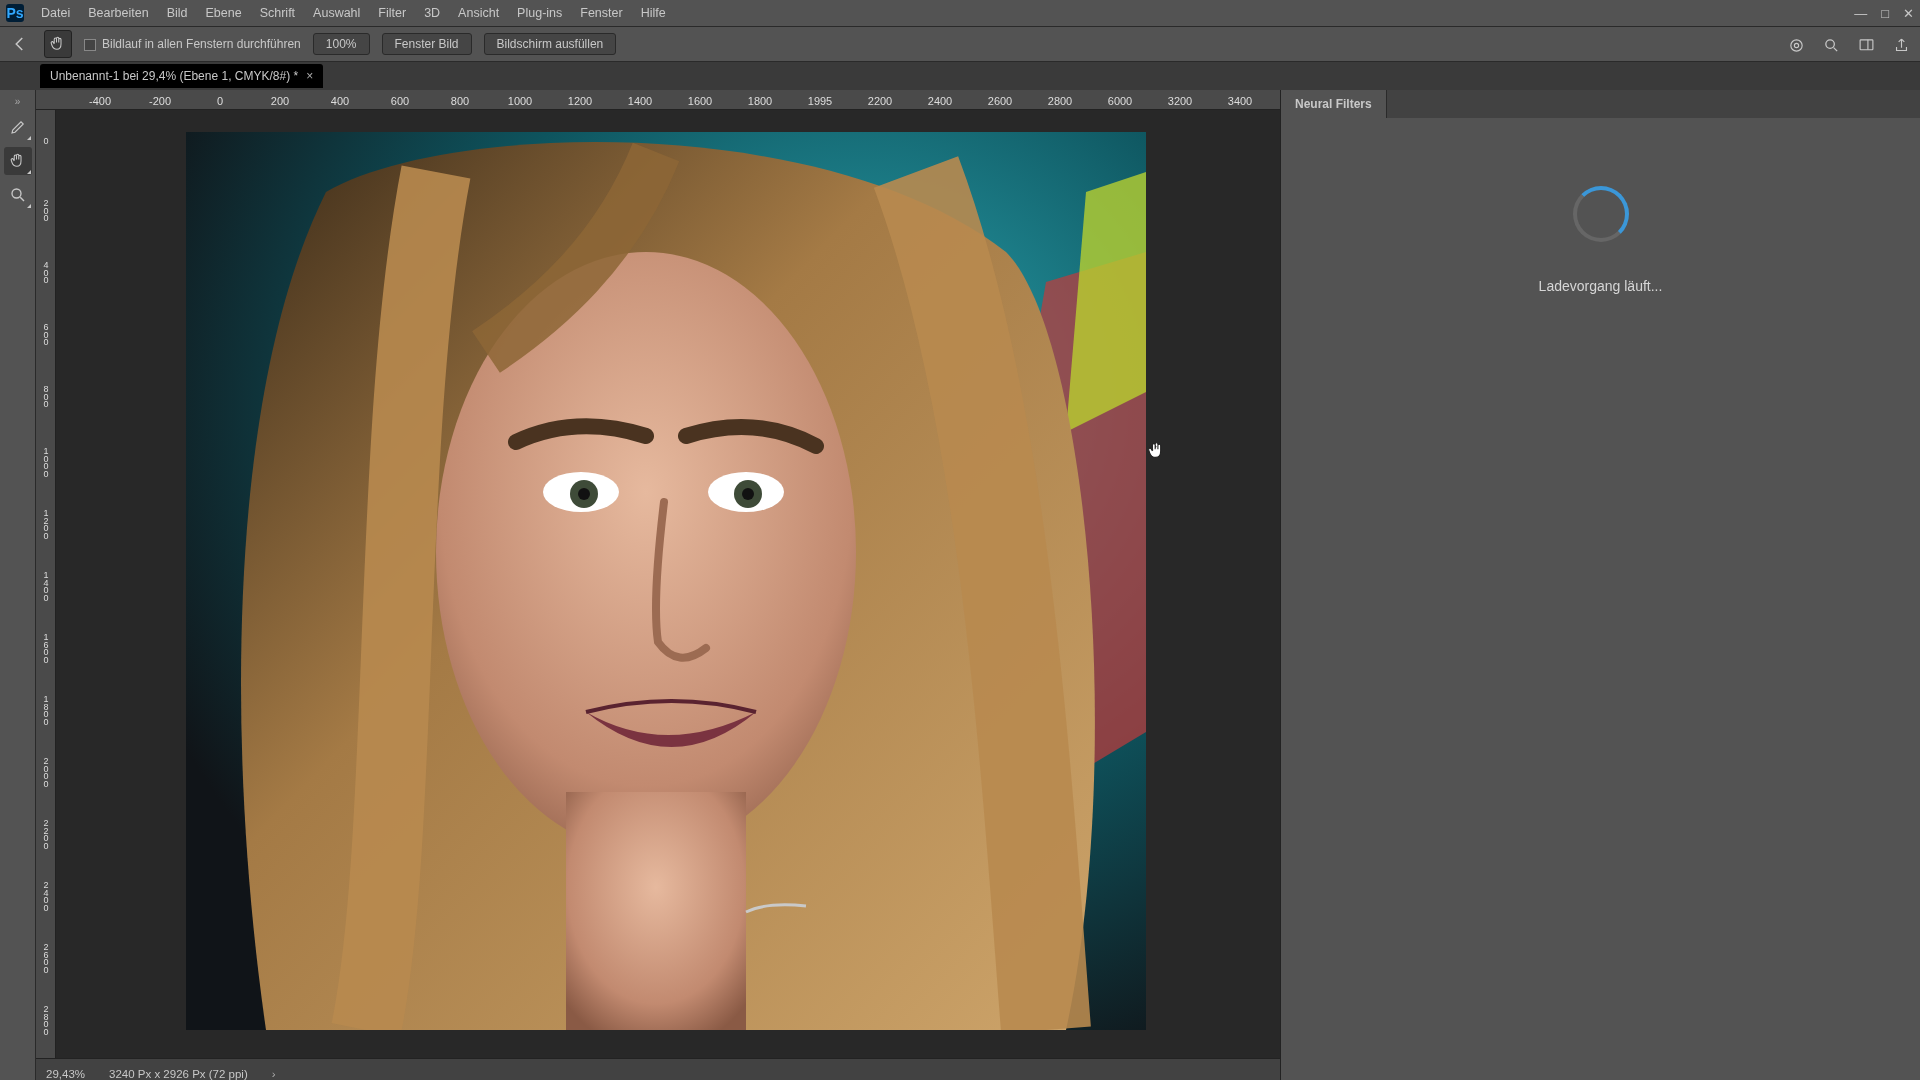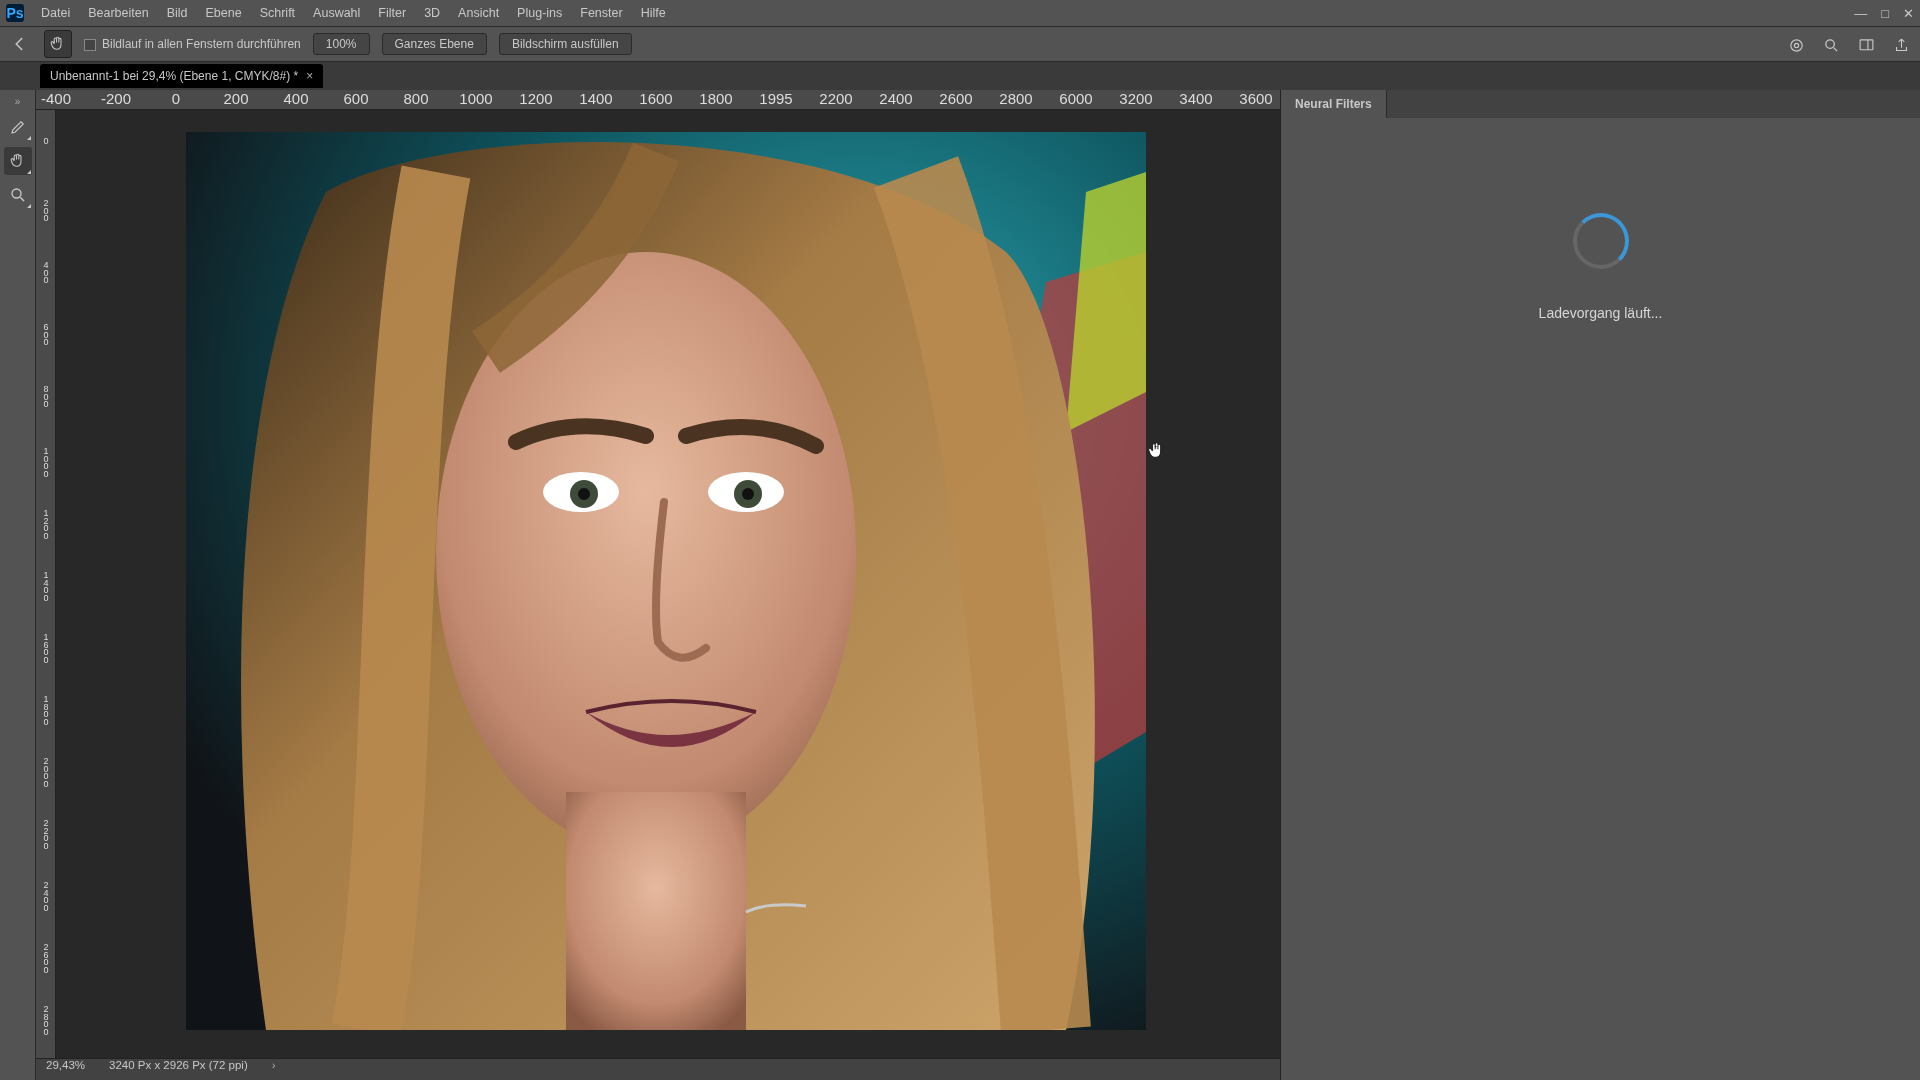--- a/index.html
+++ b/index.html
@@ -28,37 +28,37 @@
   .main{ position:absolute; top:90px; bottom:0; left:0; right:0; display:flex; }
   
   .toolstrip{ width:36px; background:#535353; border-right:1px solid #2a2a2a; display:flex; flex-direction:column; align-items:center; padding-top:6px; gap:6px;}
   .tool{ width:28px; height:28px; display:flex; align-items:center; justify-content:center; border-radius:3px; cursor:pointer; position:relative;}
   .tool.active{ background:#3a3a3a; }
   .tool svg{ width:18px; height:18px; fill:#c8c8c8; stroke:#c8c8c8;}
   .tool .corner{ position:absolute; right:1px; bottom:1px; width:0; height:0; border-left:4px solid transparent; border-bottom:4px solid #c8c8c8; }
   
   .canvaswrap{ flex:1; display:flex; flex-direction:column; background:#282828; position:relative; min-width:0; }
   .hruler{ height:20px; background:#4a4a4a; border-bottom:1px solid #222; display:flex; align-items:flex-end; padding-left:20px; overflow:hidden; position:relative;}
-  .hruler .tick{ position:absolute; bottom:2px; font-size:15px; color:#ddd; transform:translateX(-50%);}
+  .hruler .tick{ position:absolute; bottom:2px; font-size:11px; color:#ddd; transform:translateX(-50%);margin-left:44px;}
   .canvasinner{ flex:1; display:flex; min-height:0;}
   .vruler{ width:20px; background:#4a4a4a; border-right:1px solid #222; position:relative;}
   .vruler .vtick{ position:absolute; left:1px; font-size:9px; color:#ddd; writing-mode:horizontal-tb; line-height:7.5px; width:18px; text-align:center;}
   .viewport{ flex:1; background:#282828; position:relative; overflow:hidden; display:flex; align-items:flex-start; justify-content:flex-start; }
   .image{ position:absolute; left:130px; top:22px; width:960px; height:898px; background:#333; overflow:hidden; }
   
   .image svg{ width:100%; height:100%; display:block; }
   .hand-cursor{ position:absolute; left:1090px; top:330px; width:20px; height:20px; z-index:5;}
   
-  .statusbar{ height:22px; background:#424242; border-top:1px solid #222; display:flex; align-items:flex-start; padding:0 10px; font-size:11.5px; gap:24px;}
+  .statusbar{ height:22px; background:#424242; border-top:1px solid #222; display:flex; align-items:flex-end; padding:0 10px; font-size:11.5px; gap:24px;}
   .statusbar .chev{ color:#aaa; }
   
   .rightpanel{ width:640px; background:#535353; border-left:1px solid #222; display:flex; flex-direction:column;}
   .panel-tabbar{ height:28px; background:#424242; display:flex; align-items:center;font-weight:bold; }
   .panel-tab{ background:#535353; height:28px; display:flex; align-items:center; padding:0 14px; font-size:12px; border-right:1px solid #2a2a2a;}
-  .panel-body{ flex:1; display:flex; flex-direction:column; align-items:center; justify-content:flex-start; padding-top:95px; gap:36px;}
+  .panel-body{ flex:1; display:flex; flex-direction:column; align-items:center; justify-content:flex-start; padding-top:68px; gap:36px;}
   .spinner{ width:56px; height:56px; border:4px solid #666; border-top-color:#3b97d8; border-right-color:#3b97d8; border-radius:50%; animation:spin 1s linear infinite;}
   @keyframes spin{ to{ transform:rotate(360deg);} }
   .loading-text{ font-size:14px; color:#d6d6d6; white-space:nowrap;}
   .expand-chev{ position:absolute; right:2px; top:94px; font-size:10px; color:#aaa;}
 </style>
 </head>
 <body>
 
 <div class="menubar">
   <div class="app-icon">
@@ -92,21 +92,21 @@
   <div class="opt-hand">
     <svg viewBox="0 0 24 24" width="18" height="18">
         <path d="M7 11V5.5a1.5 1.5 0 013 0V10m0-5.5a1.5 1.5 0 013 0V10m0-4a1.5 1.5 0 013 0V12c0 4-2 7-5.5 7S5 17 4 14l-1-3a1.5 1.5 0 012.7-1.3L7 12" fill="none" stroke="#c8c8c8" stroke-width="1.4"></path>
       </svg>
   </div>
   <div class="opt-check">
     <span class="box"></span>
     <span>Bildlauf in allen Fenstern durchführen</span>
   </div>
   <div class="opt-pill">100%</div>
-  <div class="opt-pill">Ganzes Ebene</div>
+  <div class="opt-pill">Fenster Bild</div>
   <div class="opt-pill">Bildschirm ausfüllen</div>
   <div class="opt-right">
     <svg viewBox="0 0 24 24">
         <circle cx="12" cy="12" r="8" fill="none" stroke="#c8c8c8" stroke-width="1.6"></circle>
         <circle cx="12" cy="12" r="3" fill="none" stroke="#c8c8c8" stroke-width="1.6"></circle>
       </svg>
     <svg viewBox="0 0 24 24">
         <circle cx="10" cy="10" r="6" fill="none" stroke="#c8c8c8" stroke-width="1.8"></circle>
         <path d="M15 15l5 5" stroke="#c8c8c8" stroke-width="1.8"></path>
       </svg>

